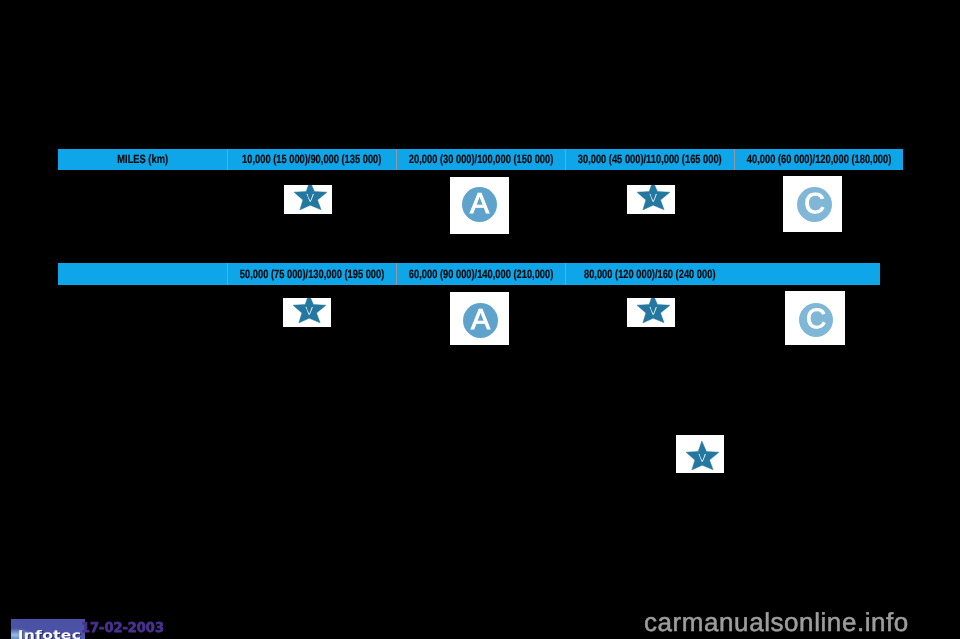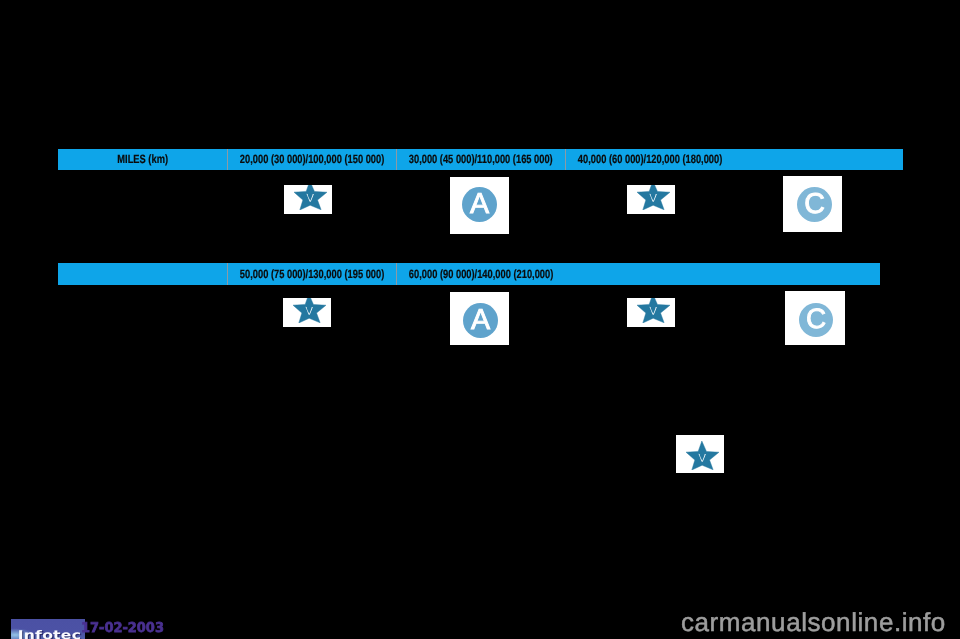--- a/index.html
+++ b/index.html
@@ -60,20 +60,23 @@
                  L47.8 71.8 L45.6 66.0 L42.8 58.0 L40.0 50.0 Z" fill="#f2f8fb"></path>
       </symbol>
     </defs>
   </svg>
 
   <div class="mtable" style="left:58px;top:148.5px;width:845px;height:21.5px;">
     <div class="mcell" style="width:169px">
       <span class="ctxt">MILES (km)</span>
       </div>
     <div class="mcell" style="width:169px">
+      <span class="ctxt">10,000 (15 000)/90,000 (135 000)</span>
+      </div>
+    <div class="mcell" style="width:169px">
       <span class="ctxt">20,000 (30 000)/100,000 (150 000)</span>
       </div>
     <div class="mcell" style="width:169px">
       <span class="ctxt">30,000 (45 000)/110,000 (165 000)</span>
       </div>
     <div class="mcell" style="width:169px">
       <span class="ctxt">40,000 (60 000)/120,000 (180,000)</span>
       </div>
   </div>
 
@@ -106,20 +109,23 @@
   <div class="mtable" style="left:58px;top:263px;width:822px;height:21.5px;">
     <div class="mcell" style="width:169px">
       <span class="ctxt"></span>
       </div>
     <div class="mcell" style="width:169px">
       <span class="ctxt">50,000 (75 000)/130,000 (195 000)</span>
       </div>
     <div class="mcell" style="width:169px">
       <span class="ctxt">60,000 (90 000)/140,000 (210,000)</span>
       </div>
+    <div class="mcell" style="width:169px">
+      <span class="ctxt">80,000 (120 000)/160 (240 000)</span>
+      </div>
   </div>
 
   <div class="tile" style="left:283px;top:298px;width:48px;height:29px;">
     <svg width="33" height="29" viewBox="0 0 100 100" preserveAspectRatio="none" style="left:10px;top:-4px;">
       <use href="#sym-star-v" fill="#2478a0"></use>
     </svg>
   </div>
 
   <div class="tile" style="left:450px;top:292px;width:59px;height:53px;">
     <svg width="35" height="35" viewBox="0 0 100 100" style="left:12.5px;top:11px;">
@@ -145,15 +151,15 @@
     <svg width="33" height="29" viewBox="0 0 100 100" preserveAspectRatio="none" style="left:10px;top:5.5px;">
       <use href="#sym-star-v" fill="#2478a0"></use>
     </svg>
   </div>
 
   <div class="logo" style="left:11px;top:619px;width:74px;height:32px;text-decoration:underline;">
     <span class="ltxt">Infotec</span>
   </div>
   <div class="dtext" style="left:81px;top:622px;">17-02-2003</div>
 
-  <div class="wmark" style="left:681px;top:609px;text-align:center;">carmanualsonline.info</div>
+  <div class="wmark" style="left:644px;top:609px;text-align:center;">carmanualsonline.info</div>
 
 </div>
 
 </body></html>

